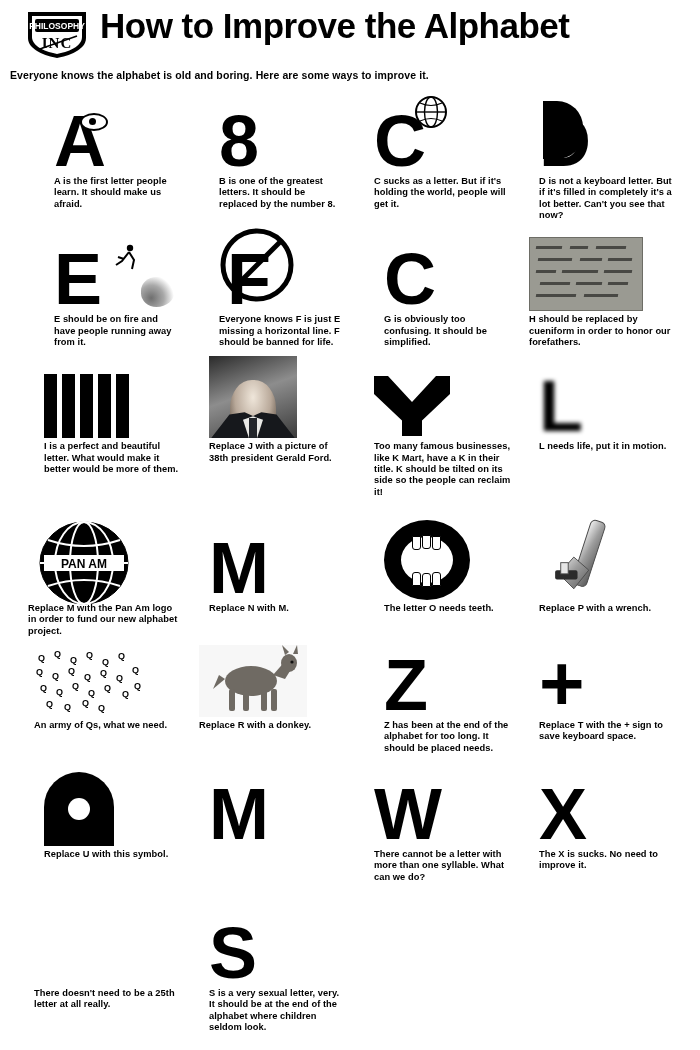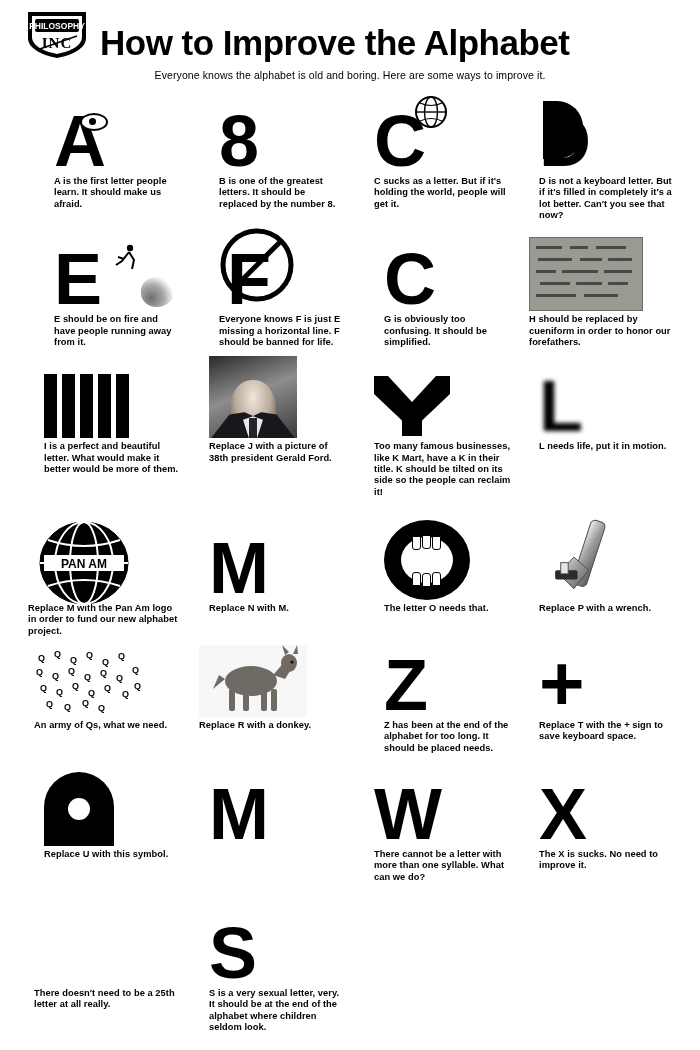--- a/index.html
+++ b/index.html
@@ -19,42 +19,41 @@
     width: 700px;
     height: 1050px;
     position: relative;
     box-sizing: border-box;
     padding: 0 10px;
   }
 
   
   .header {
     display: flex;
-    align-items: flex-end;
+    align-items: flex-start;
     padding: 8px 0 0 14px;
     gap: 10px;
   }
   .logo {
     width: 66px;
     height: 52px;
     position: relative;
     flex: 0 0 auto;
   }
   .logo svg { display: block; }
   .title {
     font-size: 35px;
     font-weight: bold;
     letter-spacing: -0.5px;
     line-height: 1;
     white-space: nowrap;
   }
   .subtitle {
-    text-align: center;
     font-size: 10.5px;
-    font-weight: normal;
+    font-weight: bold;
     margin-top: 9px;
     margin-bottom: 6px;
     letter-spacing: 0.1px;
   }
 
   
   .grid {
     display: grid;
     grid-template-columns: repeat(4, 1fr);
     column-gap: 8px;
@@ -447,21 +446,21 @@
         <div class="tooth-O">
           <div class="ring"></div>
           <div class="tooth" style="left:28px; top:16px;"></div>
           <div class="tooth" style="left:38px; top:15px;"></div>
           <div class="tooth" style="left:48px; top:16px;"></div>
           <div class="tooth" style="left:28px; top:52px; border-radius:3px 3px 1px 1px;"></div>
           <div class="tooth" style="left:38px; top:53px; border-radius:3px 3px 1px 1px;"></div>
           <div class="tooth" style="left:48px; top:52px; border-radius:3px 3px 1px 1px;"></div>
         </div>
       </div>
-      <div class="caption">The letter O needs that.</div>
+      <div class="caption">The letter O needs teeth.</div>
     </div>
 
     <div class="cell pad-l-20">
       <div class="art" style="height:96px;">
         <svg class="wrench" viewBox="0 0 92 90">
           <defs>
             <linearGradient id="metal" x1="0" y1="0" x2="1" y2="1">
               <stop offset="0%" stop-color="#f2f2f2"></stop>
               <stop offset="45%" stop-color="#9d9d9d"></stop>
               <stop offset="100%" stop-color="#5a5a5a"></stop>

